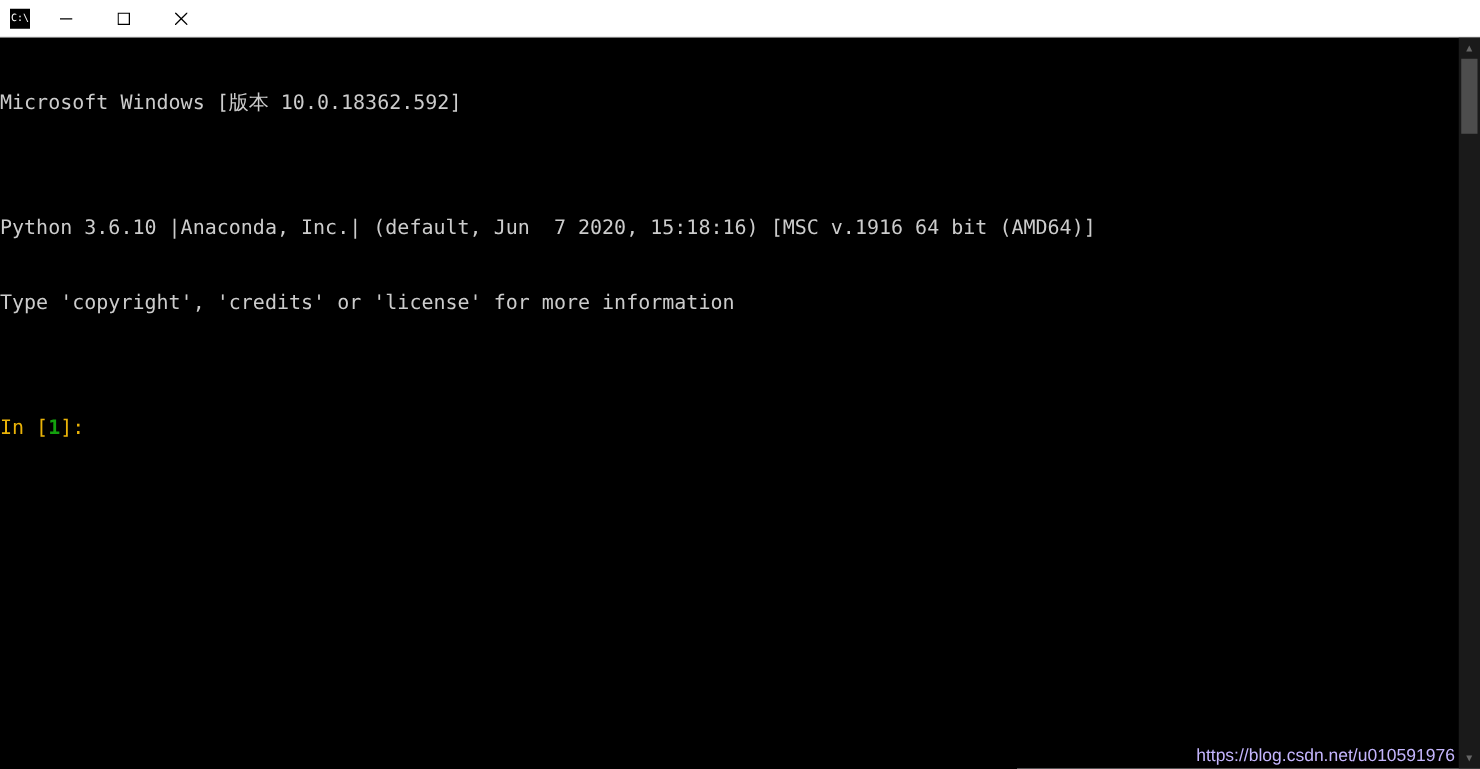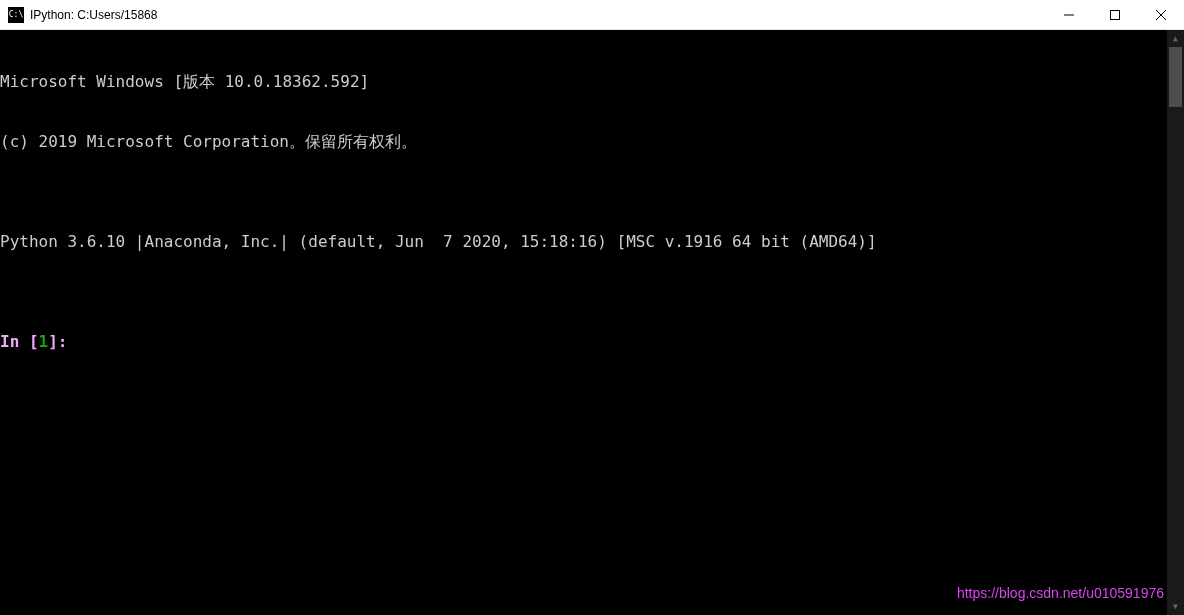--- a/index.html
+++ b/index.html
@@ -68,22 +68,21 @@
       overflow: hidden;
     }
     .terminal-content {
       padding: 2px 16px 0 0;
       white-space: pre;
     }
     .line {
       white-space: pre;
     }
     .prompt-green {
-      color: #f0abfc;
-      font-weight: bold;
+      color: #eab308;
     }
     .prompt-num {
       color: #13a10e;
       font-weight: bold;
     }
     .scrollbar {
       position: absolute;
       right: 0;
       top: 0;
       width: 17px;
@@ -111,33 +110,32 @@
     .scroll-thumb {
       position: absolute;
       top: 17px;
       right: 2px;
       width: 13px;
       height: 60px;
       background: #4d4d4d;
     }
     .watermark {
       position: absolute;
-      bottom: 12px;
+      bottom: 1px;
       right: 20px;
-      color: #d946ef;
+      color: #c4b5fd;
       font-size: 14px;
       font-family: Arial, sans-serif;
     }
   </style>
 </head>
 <body>
 
 <div class="titlebar">
   <div class="title-icon">C:\</div>
-  <div class="title-text">IPython: C:Users/15868</div>
   <div class="window-controls">
     <div class="win-btn">
       <svg viewBox="0 0 10 10">
           <line x1="0" y1="5" x2="10" y2="5" stroke="#000" stroke-width="1"></line>
         </svg>
     </div>
     <div class="win-btn">
       <svg viewBox="0 0 10 10">
           <rect x="0.5" y="0.5" width="9" height="9" fill="none" stroke="#000" stroke-width="1"></rect>
         </svg>
@@ -147,23 +145,23 @@
           <line x1="0" y1="0" x2="10" y2="10" stroke="#000" stroke-width="1"></line>
           <line x1="10" y1="0" x2="0" y2="10" stroke="#000" stroke-width="1"></line>
         </svg>
     </div>
   </div>
 </div>
 
 <div class="terminal">
   <div class="terminal-content">
     <div class="line">Microsoft Windows [版本 10.0.18362.592]</div>
-    <div class="line">(c) 2019 Microsoft Corporation。保留所有权利。</div>
     <div class="line"></div>
     <div class="line">Python 3.6.10 |Anaconda, Inc.| (default, Jun  7 2020, 15:18:16) [MSC v.1916 64 bit (AMD64)]</div>
+    <div class="line">Type 'copyright', 'credits' or 'license' for more information</div>
     <div class="line"></div>
     <div class="line"><span class="prompt-green">In [</span><span class="prompt-green prompt-num">1</span><span class="prompt-green">]:</span> </div>
   </div>
   <div class="scrollbar">
     <div class="scroll-arrow up">▲</div>
     <div class="scroll-thumb"></div>
     <div class="scroll-arrow down">▼</div>
   </div>
   <div class="watermark">https://blog.csdn.net/u010591976</div>
 </div>

